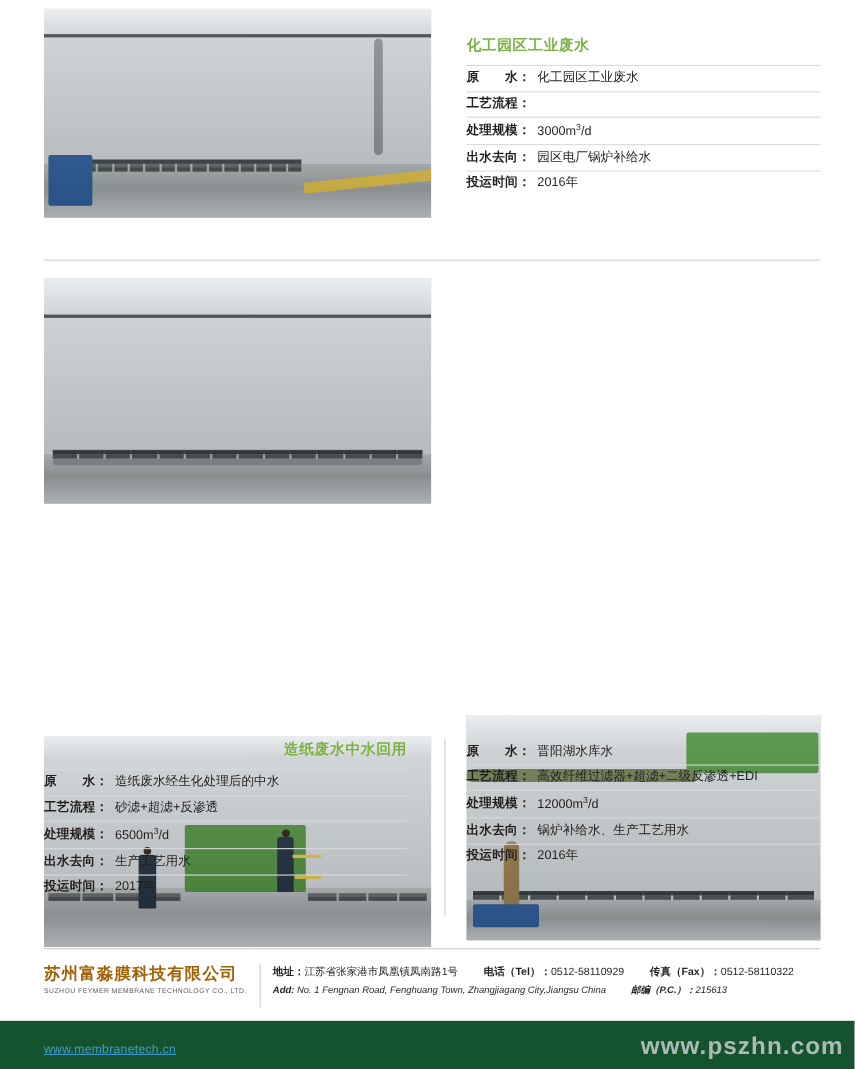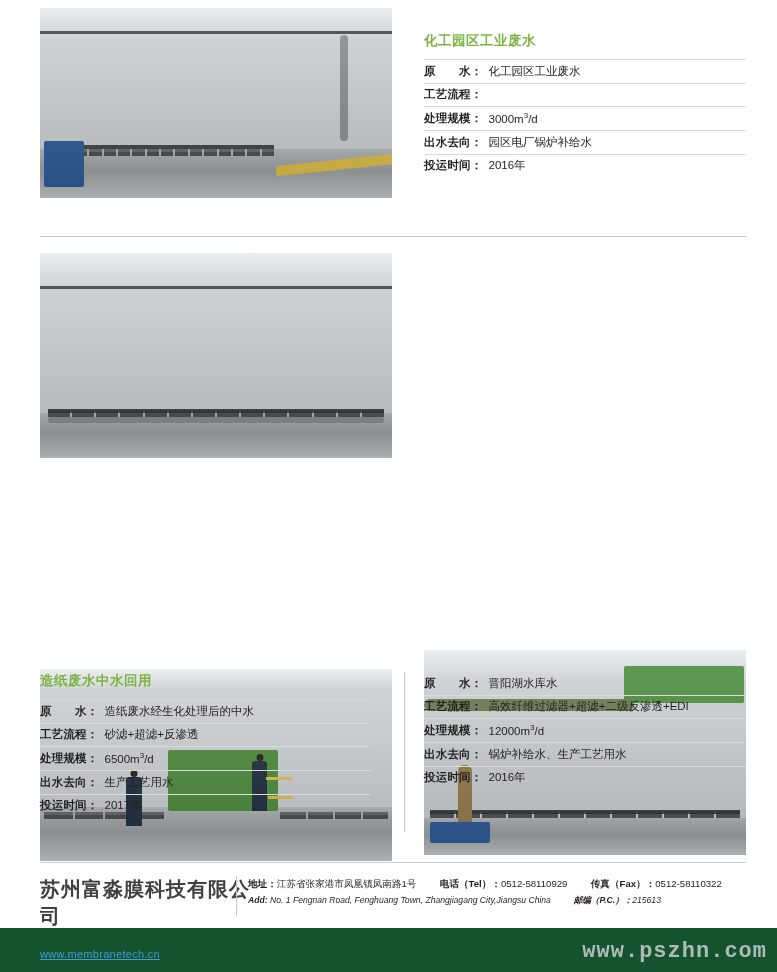--- a/index.html
+++ b/index.html
@@ -131,24 +131,24 @@
   .spec-row:first-of-type { border-top: none; }
   .spec-label {
     font-weight: bold;
     white-space: nowrap;
     flex: 0 0 auto;
     letter-spacing: .2px;
   }
   .spec-value { margin-left: 6px; }
   .spec-value sup { font-size: 8px; vertical-align: super; }
   .company-cn {
-    font-size: 20px;
+    font-size: 15px;
     font-weight: bold;
     letter-spacing: 1px;
-    color: #404040;
+    color: #a16207;
   }
   .company-en {
     font-size: 6.2px;
     letter-spacing: .45px;
     color: #55595b;
     margin-top: 3px;
   }
   .contact-line { font-size: 9.6px; line-height: 1.55; color: #231f20; }
   .contact-line b { font-weight: bold; }
   .contact-en { font-size: 8.6px; color: #231f20; font-style: italic; }
@@ -167,21 +167,21 @@
     letter-spacing: .3px;
   }
   .watermark {
     position: absolute;
     right: 10px; bottom: 8px;
     font-size: 22px;
     font-weight: bold;
     color: #c9cdd0;
     letter-spacing: 1px;
     opacity: .85;
-    font-family: Liberation Mono, monospace;
+    font-family: Liberation Sans, sans-serif;
   }
 </style>
 </head>
 <body>
 
 <div class="page">
 
   <div id="photo-top" class="photo">
     <div class="ceiling" style="height:14%"></div>
     <div class="floor" style="height:26%"></div>
@@ -279,21 +279,21 @@
         <div class="mod"></div>
         <div class="mod"></div>
     </div>
     <div class="person" style="left:86px; top:56%; width:16px; height:26%;"></div>
     <div class="person" style="left:212px; top:48%; width:15px; height:26%;"></div>
     <div class="yellow" style="left:226px; top:56%; width:26px; height:3px;"></div>
     <div class="yellow" style="left:228px; top:66%; width:24px; height:3px;"></div>
     <div class="tint"></div>
   </div>
 
-  <div class="spec-block" style="left:40px; top:672px; width:330px;">
+  <div class="spec-block" style="left:40px; top:672px; width:330px;text-align:right;">
     <div class="spec-title">造纸废水中水回用</div>
     <div class="spec-row">
       <span class="spec-label">原　　水：</span>
       <span class="spec-value">造纸废水经生化处理后的中水</span>
     </div>
     <div class="spec-row">
       <span class="spec-label">工艺流程：</span>
       <span class="spec-value">砂滤+超滤+反渗透</span>
     </div>
     <div class="spec-row">

